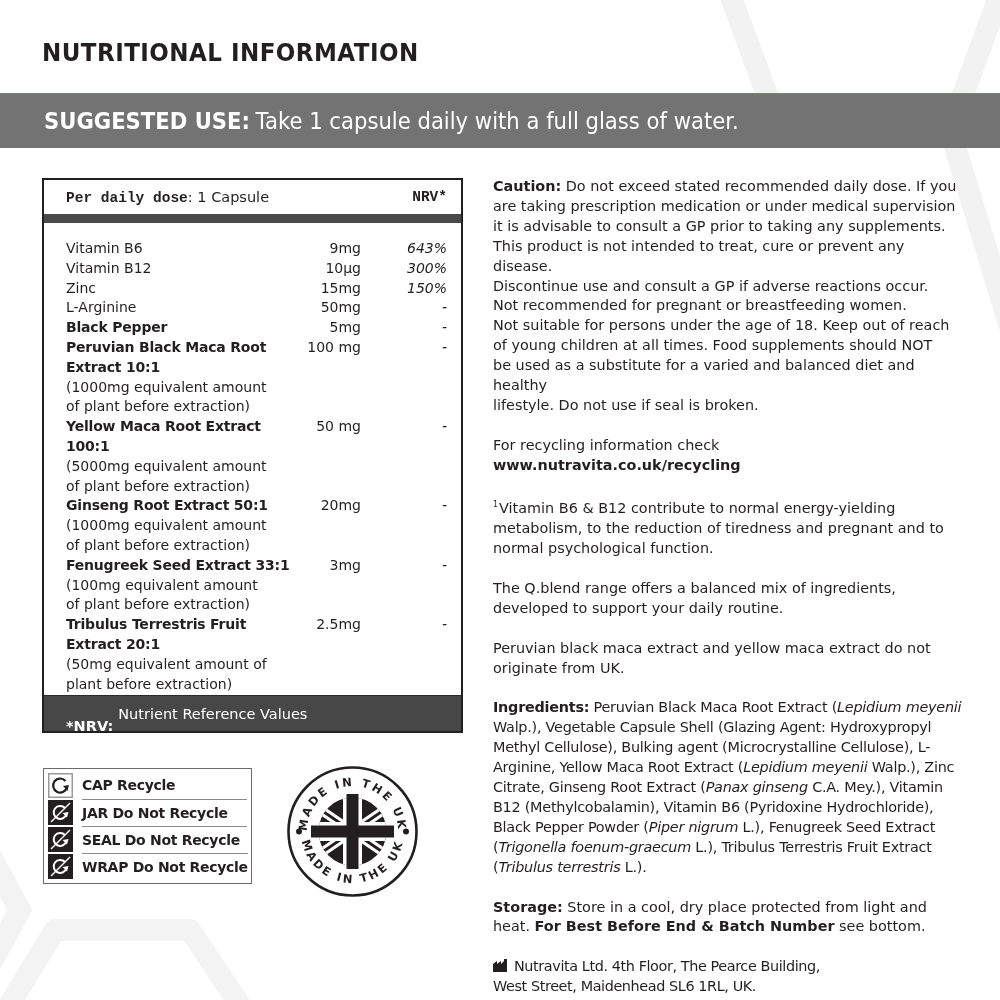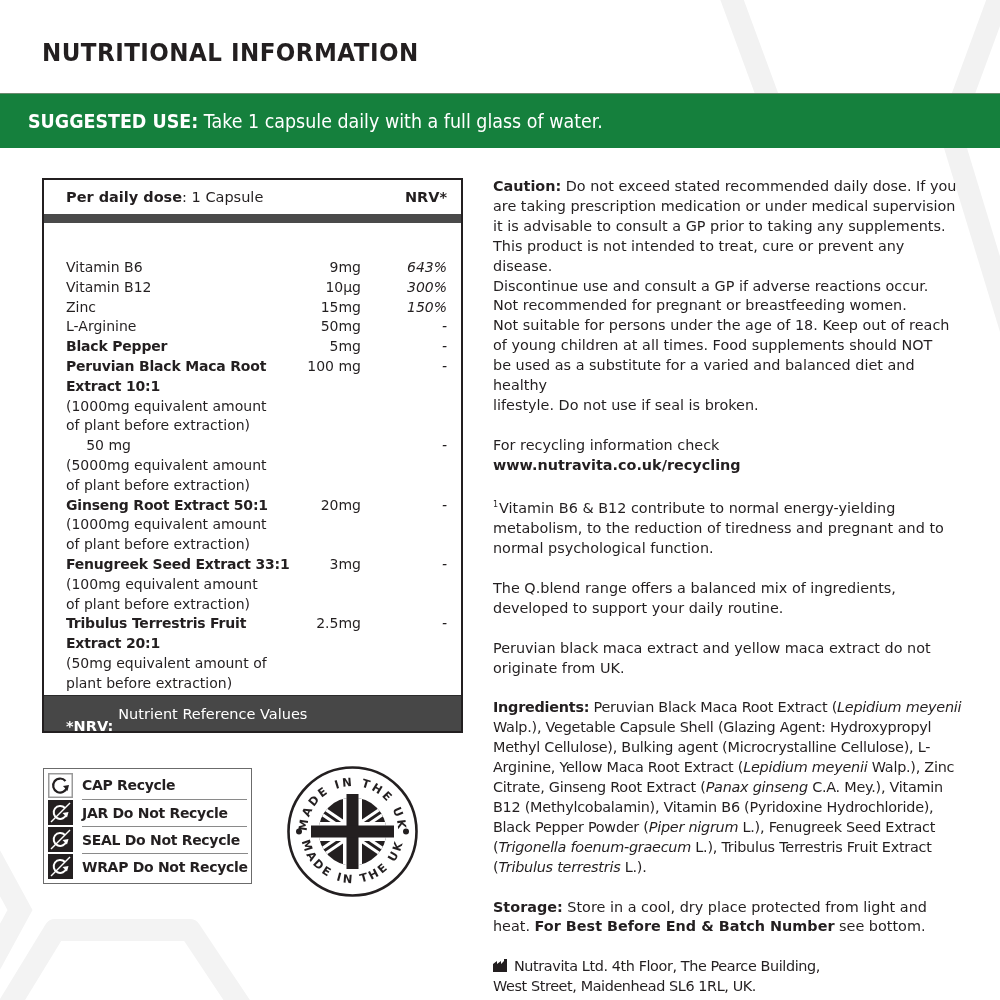--- a/index.html
+++ b/index.html
@@ -11,40 +11,40 @@
 
   .page-title {
     position: absolute; left: 42px; top: 38px;
     font-family: "DejaVu Sans", sans-serif; font-weight: bold;
     font-size: 25px; letter-spacing: 0.5px; color: #231f20;
     transform: scaleX(0.92); transform-origin: left center;
   }
 
   .use-banner {
     position: absolute; left: 0; top: 93px; width: 1000px; height: 55px;
-    background: #15803d; border-top: 1px solid #6b8a6f;
-    display: flex; align-items: center; padding-left: 28px;
-    color: #ffffff; font-size: 19px; z-index: 1;
+    background: #737373; border-top: 1px solid #6b8a6f;
+    display: flex; align-items: center; padding-left: 44px;
+    color: #ffffff; font-size: 23px; z-index: 1;
     transform-origin: left center;
   }
   .use-banner .label { font-weight: bold; margin-right: 6px; }
   .use-banner .txt { transform: scaleX(0.92); transform-origin: left center; display: inline-flex; white-space: nowrap; }
 
   
   .nut-table {
     position: absolute; left: 42px; top: 178px; width: 421px; height: 555px;
     border: 2px solid #231f20; background: #fff; z-index: 1;
   }
   .nut-head {
     height: 34px; display: flex; align-items: center; justify-content: space-between;
     padding: 0 14px 0 22px; font-size: 14.5px;
   }
-  .nut-head b { font-weight: bold; }
+  .nut-head b { font-weight: bold; font-family: Liberation Mono, monospace; }
   .nut-rule { height: 9px; background: #4a4a4a; }
-  .nut-body { padding: 16px 14px 0 22px; font-size: 14px; line-height: 19.8px; margin-top: 19px; }
+  .nut-body { padding: 16px 14px 0 22px; font-size: 14px; line-height: 19.8px; }
   .nrow { display: flex; }
   .nrow .n-name { width: 230px; }
   .nrow .n-amt { width: 65px; text-align: right; }
   .nrow .n-nrv { flex: 1; text-align: right; font-style: italic; }
   .n-name.bold { font-weight: bold; letter-spacing: -0.2px; }
   .n-name.indent { padding-left: 17px; }
   .nut-foot {
     position: absolute; left: 0; right: 0; bottom: 0; height: 36px;
     background: #474747; color: #fff; font-size: 14.5px;
     display: flex; align-items: center; padding-left: 22px;
@@ -148,20 +148,21 @@
         <span class="n-name">(1000mg equivalent amount</span>
         <span class="n-amt"></span>
         <span class="n-nrv"></span>
       </div>
       <div class="nrow">
         <span class="n-name">of plant before extraction)</span>
         <span class="n-amt"></span>
         <span class="n-nrv"></span>
       </div>
       <div class="nrow">
+        <span class="n-name bold">Yellow Maca Root Extract 100:1</span>
         <span class="n-amt">50 mg</span>
         <span class="n-nrv">-</span>
       </div>
       <div class="nrow">
         <span class="n-name">(5000mg equivalent amount</span>
         <span class="n-amt"></span>
         <span class="n-nrv"></span>
       </div>
       <div class="nrow">
         <span class="n-name">of plant before extraction)</span>

